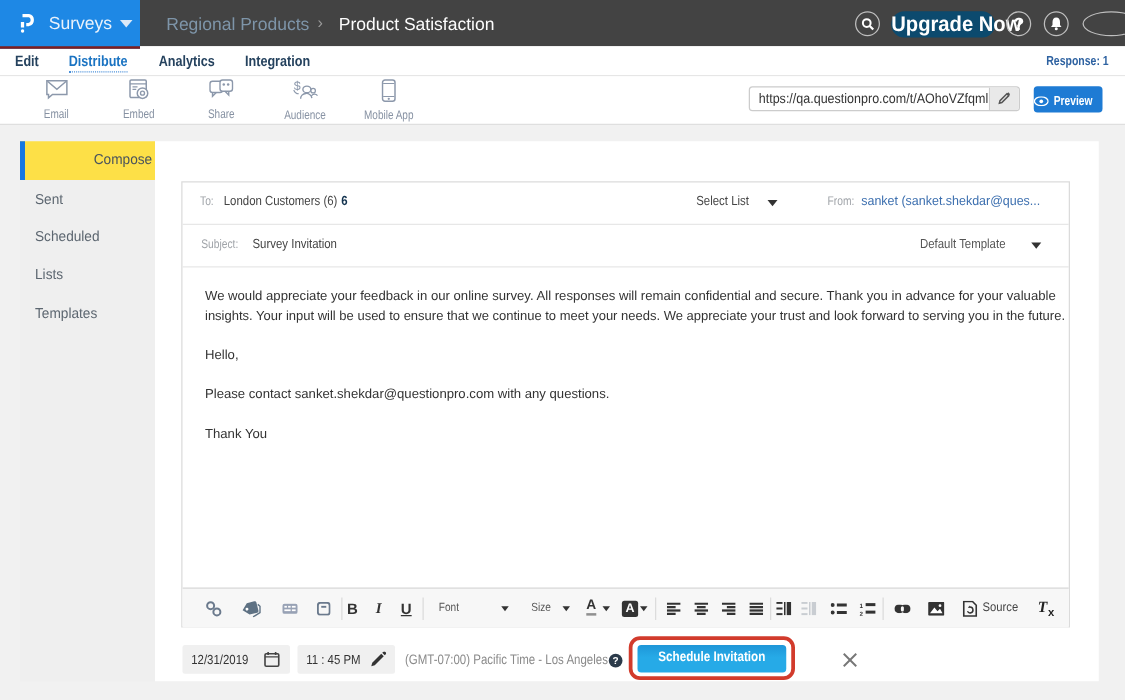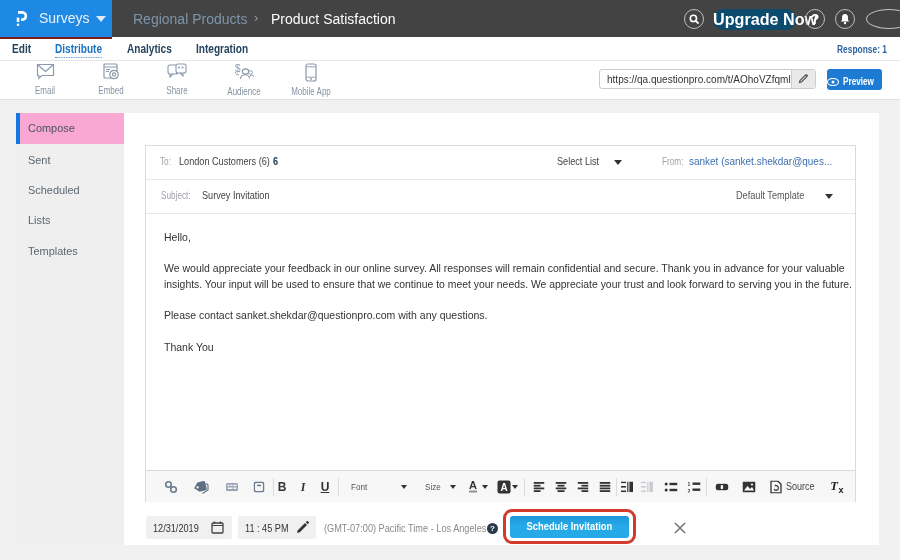--- a/index.html
+++ b/index.html
@@ -27,21 +27,21 @@
 #urlbox { position:absolute; left:599px; top:8px; width:217px; height:20px; border:1px solid #CCC; border-radius:3px; background:#fff; }
 #urltext { position:absolute; left:7px; top:3px; font-size:11px; color:#333; transform:scaleX(0.91); transform-origin:0 50%; white-space:nowrap; }
 #urlpencil { position:absolute; right:0; top:0; width:24px; height:18px; background:#E9E9E9; border-left:1px solid #CCC; border-radius:0 2px 2px 0; text-align:center; }
 #prevbtn { position:absolute; left:827px; top:8px; width:55px; height:21px; background:#1E7BD4; border-radius:3px; color:#fff; text-align:center; white-space:nowrap; line-height:21px; }
 #prevbtn .pt { font-size:10.5px; font-weight:bold; transform:scaleX(0.78); transform-origin:0 50%; display:inline-block; }
 
 #panel { position:absolute; left:124px; top:113px; width:755px; height:432px; background:#fff; }
 #sidebar { position:absolute; left:16px; top:113px; width:108px; height:432px; background:#EFEFEF; }
 .sideitem { position:absolute; left:16px; width:108px; height:31px; font-size:11.5px; color:#5C6670; line-height:31px; padding-left:12px; }
 .sideitem .t { transform:scaleX(0.95); }
-.sideitem.active { background:#f9a8d4; color:#49535D; border-left:4px solid #1677E2; padding-left:8px; }
+.sideitem.active { background:#fde047; color:#49535D; border-left:4px solid #1677E2; padding-left:8px;text-align:right; }
 
 #card { position:absolute; left:145px; top:145px; width:711px; height:357px; background:#fff; border:1px solid #DBDBDB; }
 .glabel { position:absolute; color:#9FA3A8; font-size:10px; transform:scaleX(0.82); transform-origin:0 50%; white-space:nowrap; }
 .gval { position:absolute; color:#444; font-size:10.5px; transform:scaleX(0.87); transform-origin:0 50%; white-space:nowrap; }
 .rowline { position:absolute; left:0; width:709px; height:1px; background:#E7E7E7; }
 .cret { position:absolute; width:0; height:0; border-left:4px solid transparent; border-right:4px solid transparent; border-top:5px solid #333; }
 #bodytext { position:absolute; left:18px; top:84.25px; font-size:10.5px; color:#333; line-height:15.5px; white-space:nowrap; }
 #bodytext p { margin:0 0 15.5px 0; }
 .bl { display:inline-block; transform-origin:0 50%; }
 
@@ -176,22 +176,22 @@
   <span class="gval" style="left:127px; top:9px; font-weight:bold; color:#13334F;">6</span>
   <span class="gval" style="left:411px; top:9px;">Select List</span>
   <span class="cret" style="left:468px; top:14px;"></span>
   <span class="glabel" style="left:516px; top:10px;">From:</span>
   <span class="gval" style="left:543px; top:9px; color:#3C6FAF; transform:scaleX(0.95);">sanket (sanket.shekdar@ques...</span>
   <span class="glabel" style="left:15px; top:44px;">Subject:</span>
   <span class="gval" style="left:56px; top:43px;">Survey Invitation</span>
   <span class="gval" style="left:590px; top:43px; color:#555;">Default Template</span>
   <span class="cret" style="left:679px; top:48px;"></span>
   <div id="bodytext">
+    <p><span class="bl">We would appreciate your feedback in our online survey. All responses will remain confidential and secure. Thank you in advance for your valuable</span><br><span class="bl" style="transform:scaleX(0.99);">insights. Your input will be used to ensure that we continue to meet your needs. We appreciate your trust and look forward to serving you in the future.</span></p>
     <p>Hello,</p>
-    <p><span class="bl">We would appreciate your feedback in our online survey. All responses will remain confidential and secure. Thank you in advance for your valuable</span><br><span class="bl" style="transform:scaleX(0.99);">insights. Your input will be used to ensure that we continue to meet your needs. We appreciate your trust and look forward to serving you in the future.</span></p>
     <p style="margin-bottom:17px;">Please contact sanket.shekdar@questionpro.com with any questions.</p>
     <p>Thank You</p>
   </div>
   <div id="edtoolbar">
 
     <svg class="ti" style="left:25px; top:16px;" width="14" height="14" viewBox="0 0 14 14">
         <circle cx="4.5" cy="4.5" r="2.8" fill="none" stroke="#6B7A8D" stroke-width="1.6"></circle>
         <circle cx="9.5" cy="9.5" r="2.8" fill="none" stroke="#6B7A8D" stroke-width="1.6"></circle>
       </svg>
     <svg class="ti" style="left:55px; top:16px;" width="16" height="14" viewBox="0 0 16 14">

